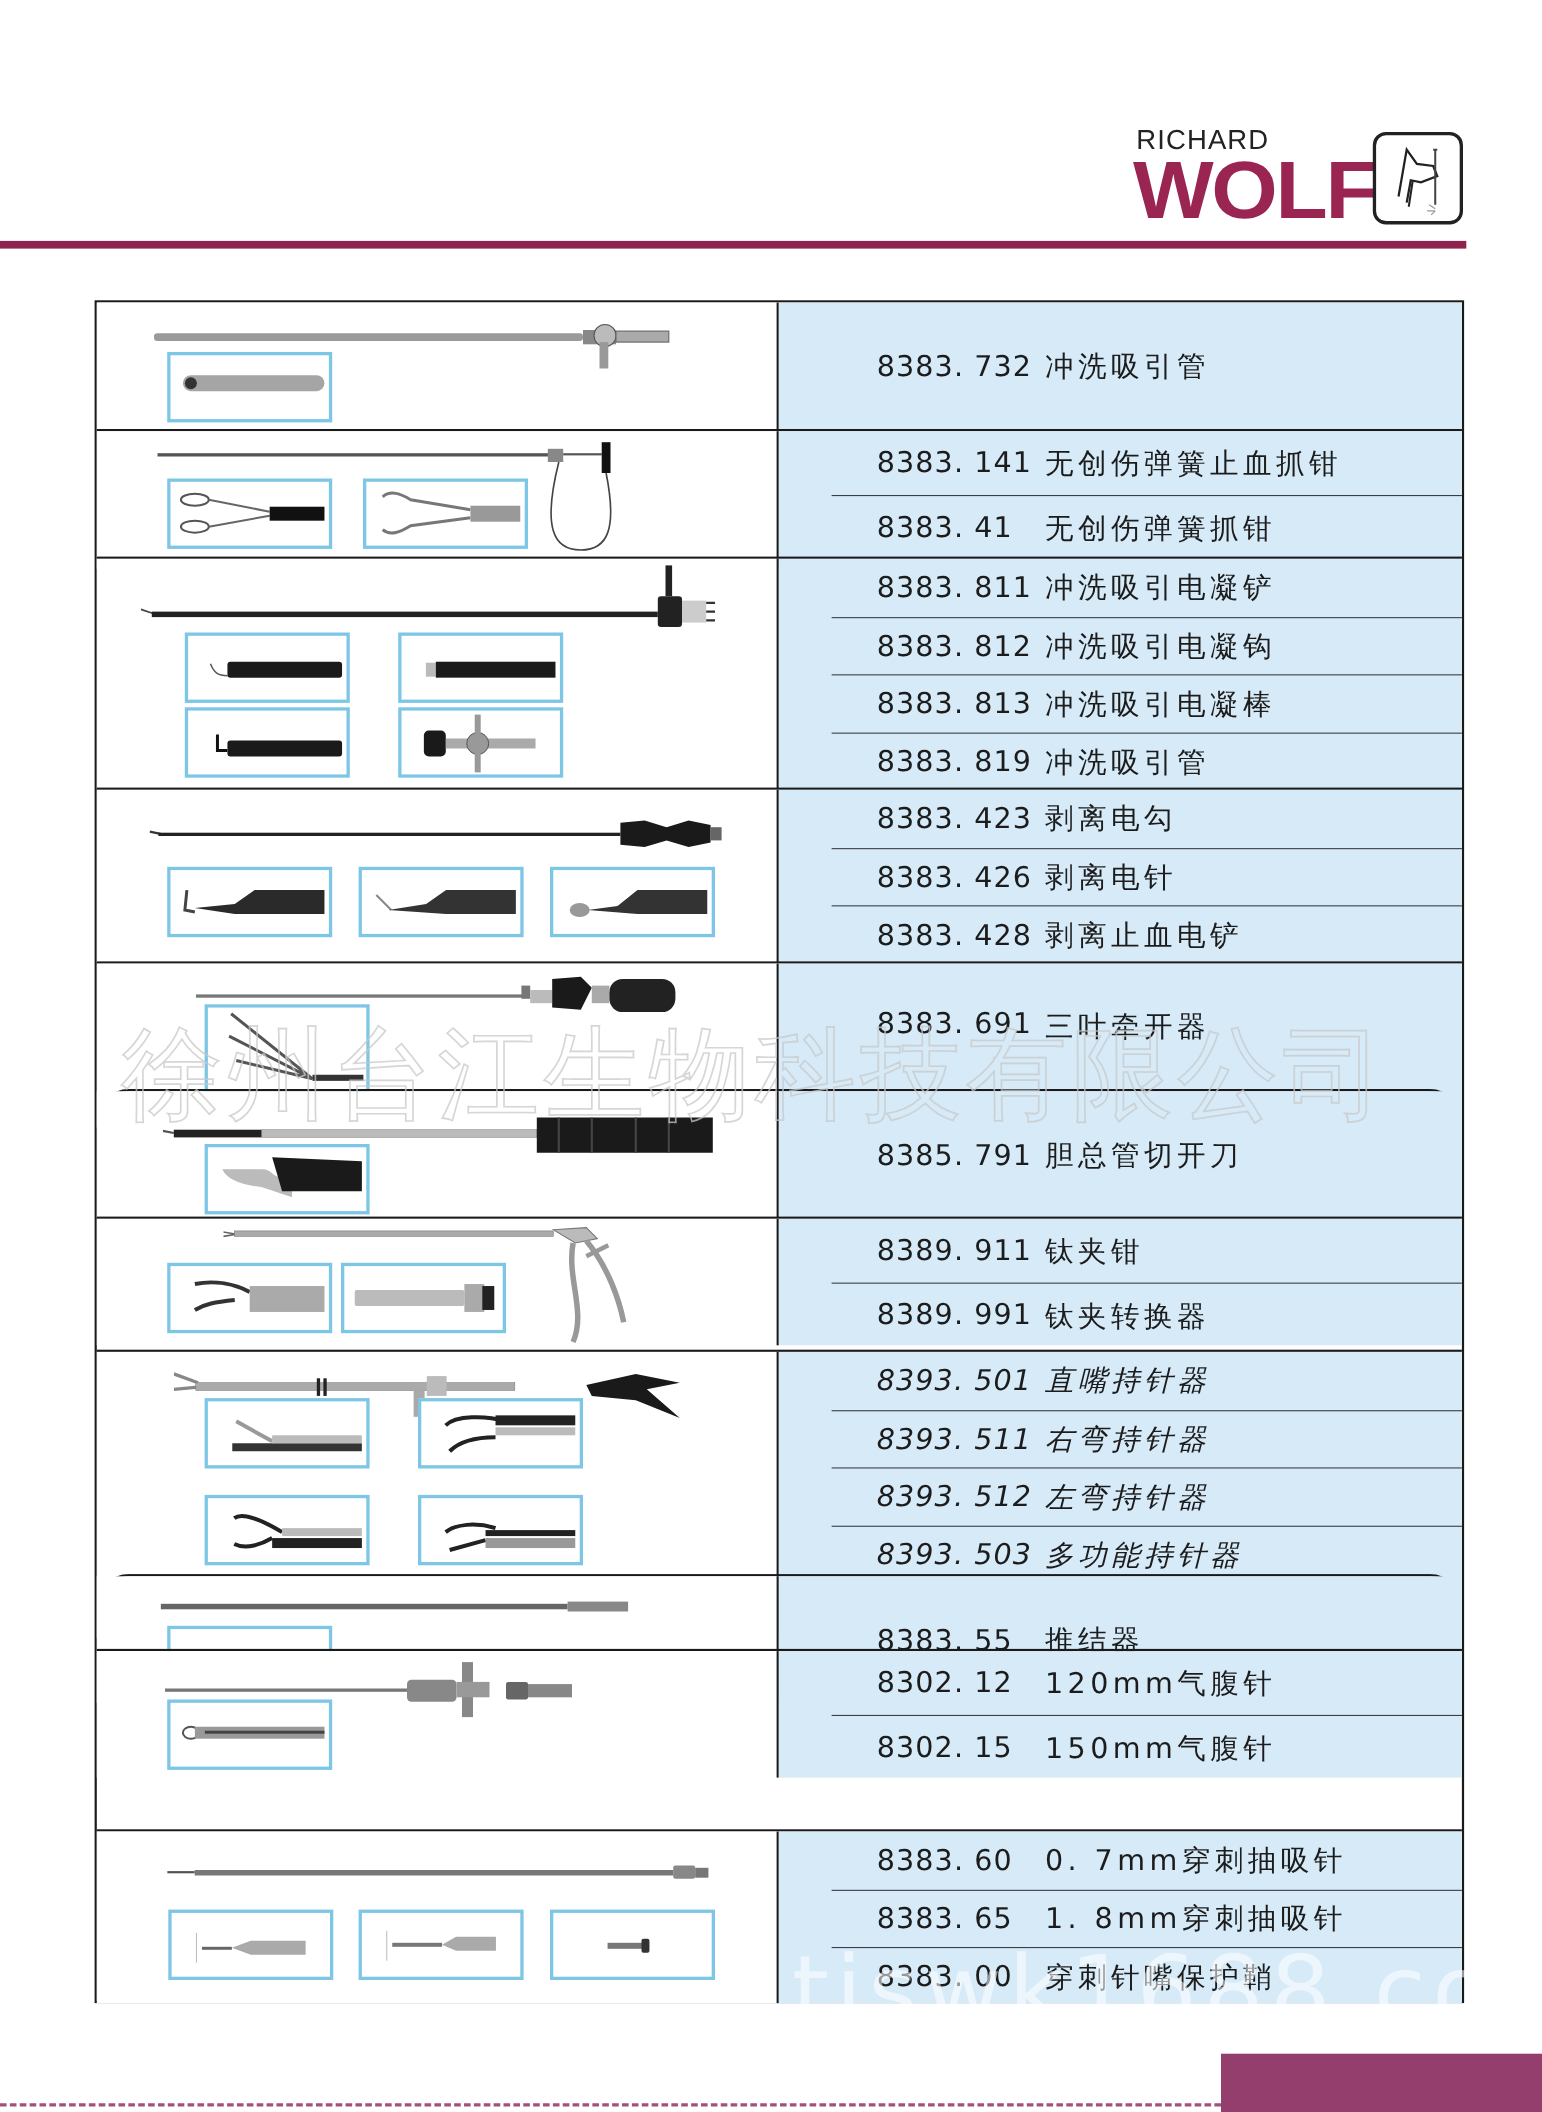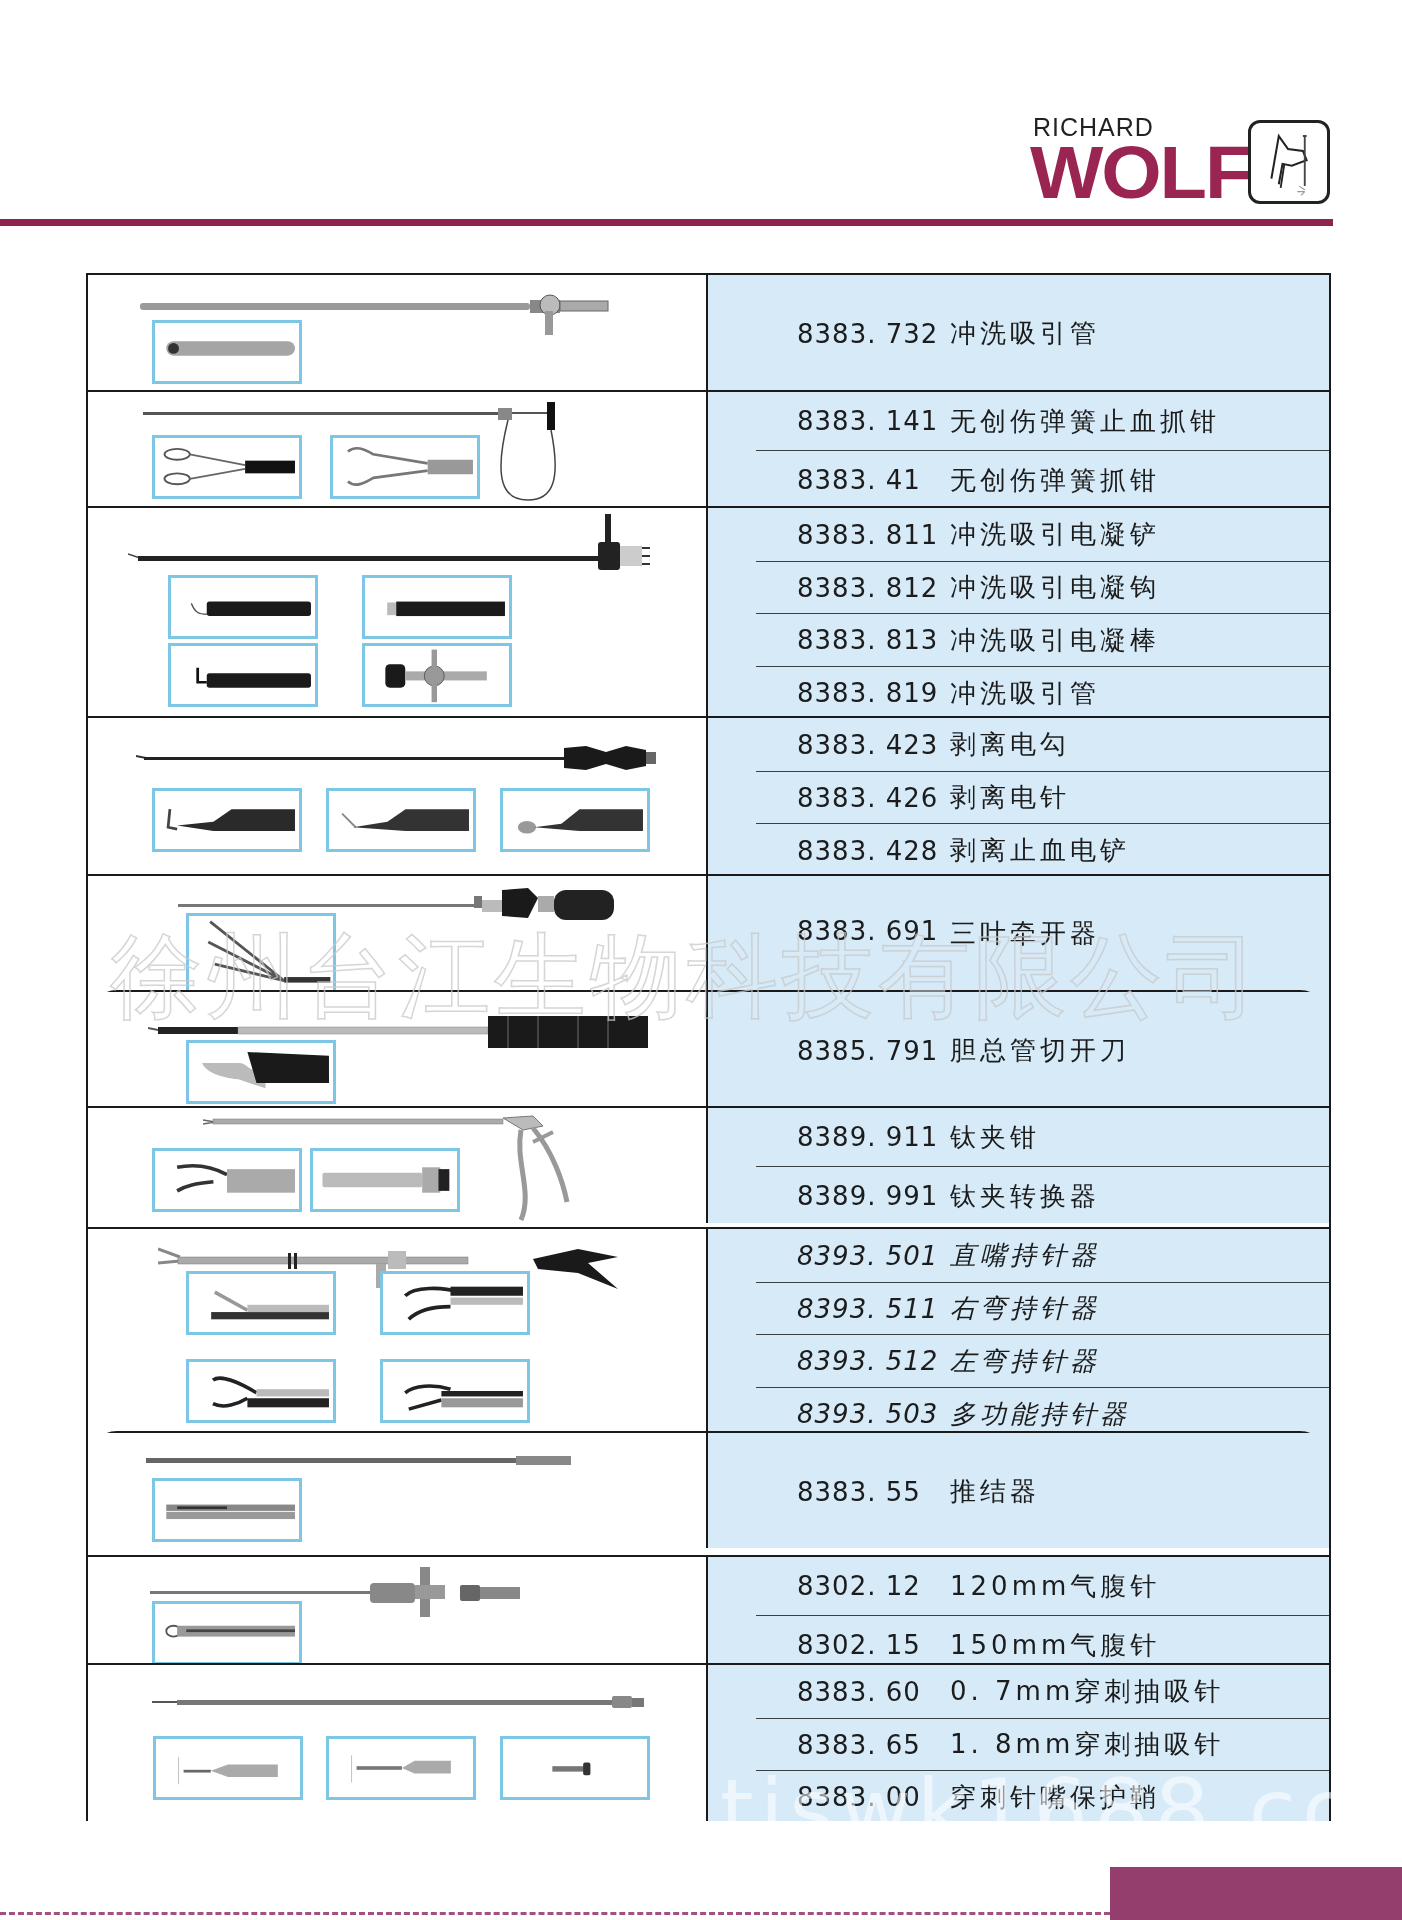--- a/index.html
+++ b/index.html
@@ -386,21 +386,21 @@
       </div>
     </div>
     <div class="txt-col">
       <div class="row first" style="top:0;height:117px;">
         <span class="code">8383. 55</span>
         <span class="name">推结器</span>
       </div>
     </div>
   </div>
 
-  <div class="section" style="top:1280px;height:117px;">
+  <div class="section" style="top:1224px;height:117px;">
     <div class="img-col">
       <div class="main-img" style="left:62px;top:4px;width:400px;height:60px;">
         <svg viewBox="0 0 400 60">
             <rect x="0" y="30" width="220" height="3" fill="#777"></rect>
             <rect x="220" y="22" width="45" height="20" rx="4" fill="#888"></rect>
             <rect x="270" y="6" width="10" height="50" fill="#888"></rect>
             <rect x="265" y="24" width="30" height="14" fill="#999"></rect>
             <rect x="310" y="24" width="20" height="16" rx="2" fill="#666"></rect>
             <rect x="330" y="26" width="40" height="12" fill="#888"></rect>
           </svg>

